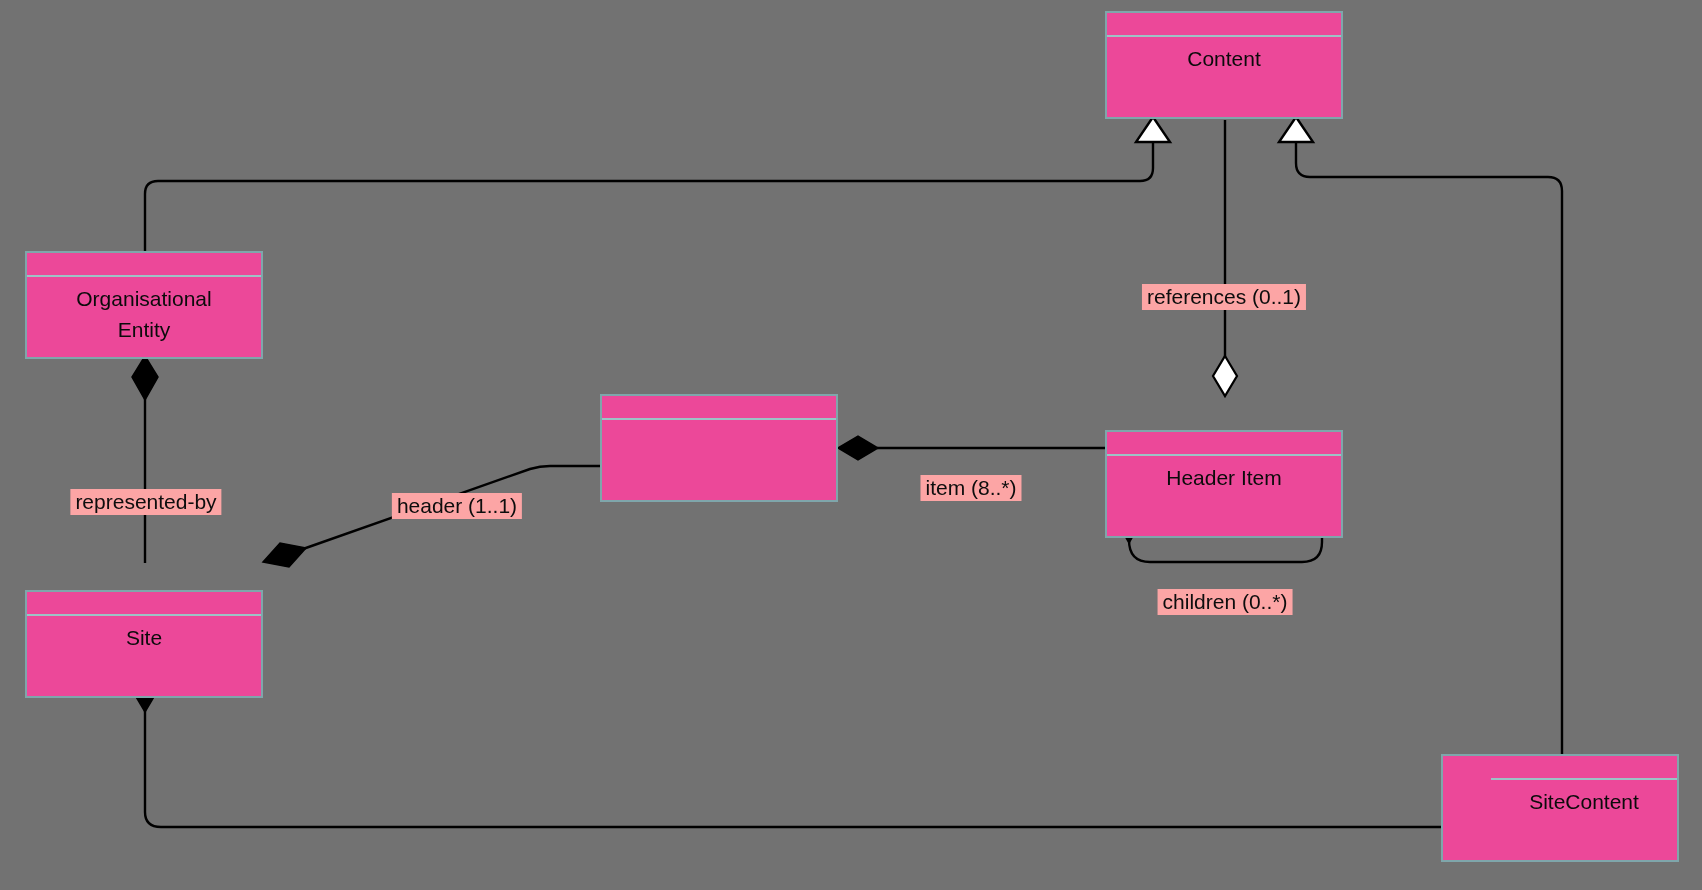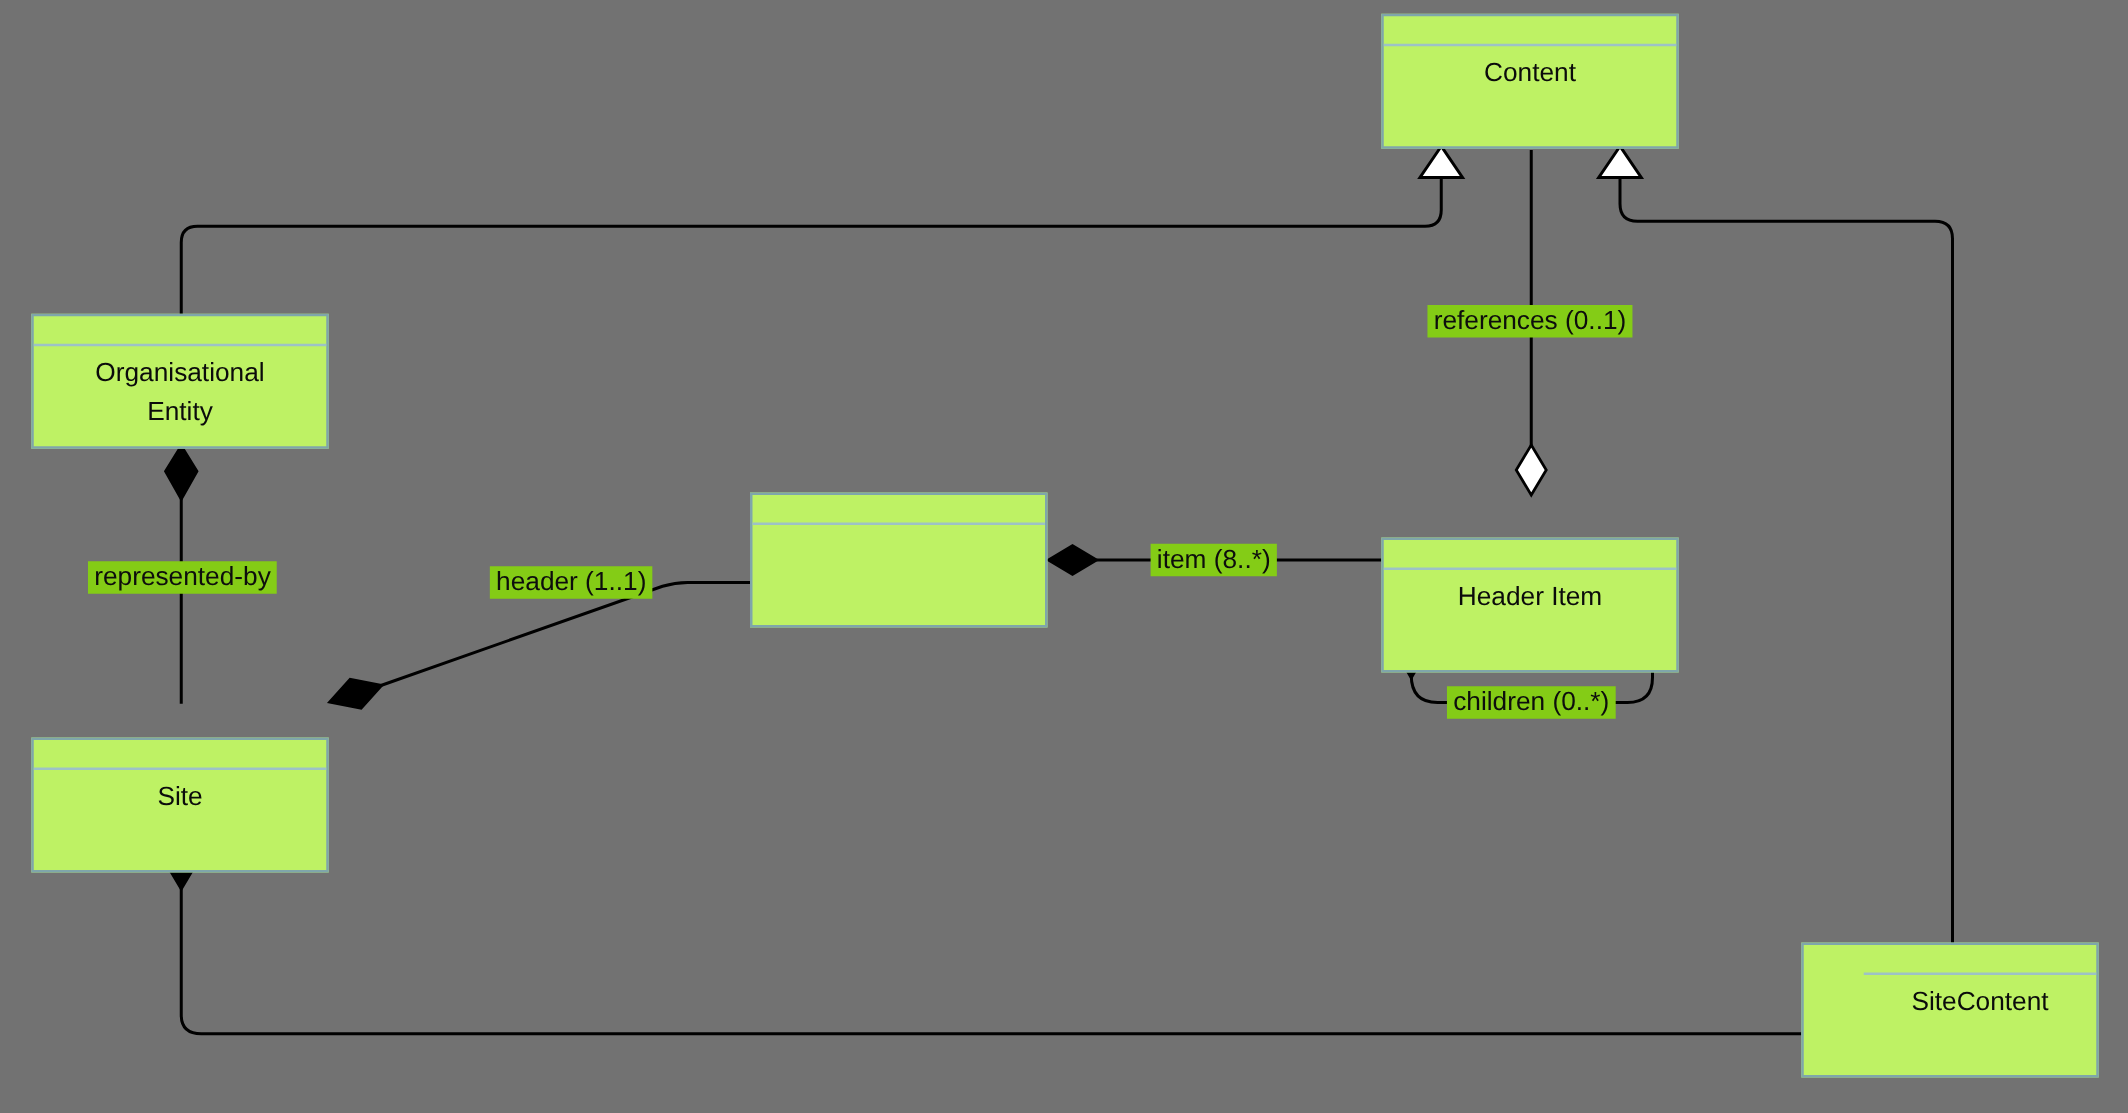--- a/index.html
+++ b/index.html
@@ -8,21 +8,21 @@
     background:#727272;
     font-family:"Liberation Sans","DejaVu Sans",sans-serif;
     position:relative;overflow:hidden;
   }
   #canvas{position:absolute;left:0;top:0;width:1702px;height:890px;}
   svg.wires{position:absolute;left:0;top:0;}
 
   .uml-class{
     position:absolute;
     width:238px;height:108px;
-    background:#bef264;
+    background:#ec4899;
     border:2.5px solid #7fa6ab;
     box-sizing:border-box;
   }
   .uml-class .compartment-top{
     height:22px;
     border-bottom:2px solid #9dc2c6;
   }
   .uml-class .class-name{
     margin-top:6px;
     text-align:center;
@@ -30,25 +30,26 @@
     line-height:31px;
     color:#0b0b0b;
   }
   .uml-class .class-name.narrow{
     width:170px;margin-left:auto;margin-right:auto;text-align:center;
   }
 
   .edge-label{
     position:absolute;
     transform:translate(-50%,-50%);
-    background:#84cc16;
+    background:#fca5a5;
     color:#0d0d0d;
     font-size:21px;
     padding:1px 5px;
     white-space:nowrap;
+    margin-top:40px;
   }
 
   
   #cls-content{left:1105px;top:11px;}
   #cls-orgentity{left:25px;top:251px;}
   #cls-header{left:600px;top:394px;}
   #cls-headeritem{left:1105px;top:394px;margin-top:36px;}
   #cls-site{left:25px;top:590px;}
   #cls-sitecontent{left:1441px;top:754px;padding-left:48px;}
 

